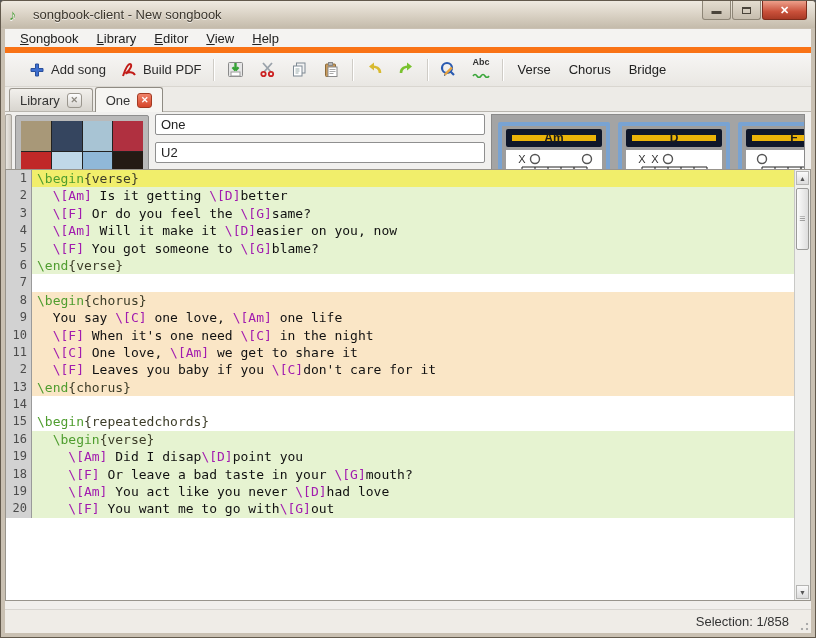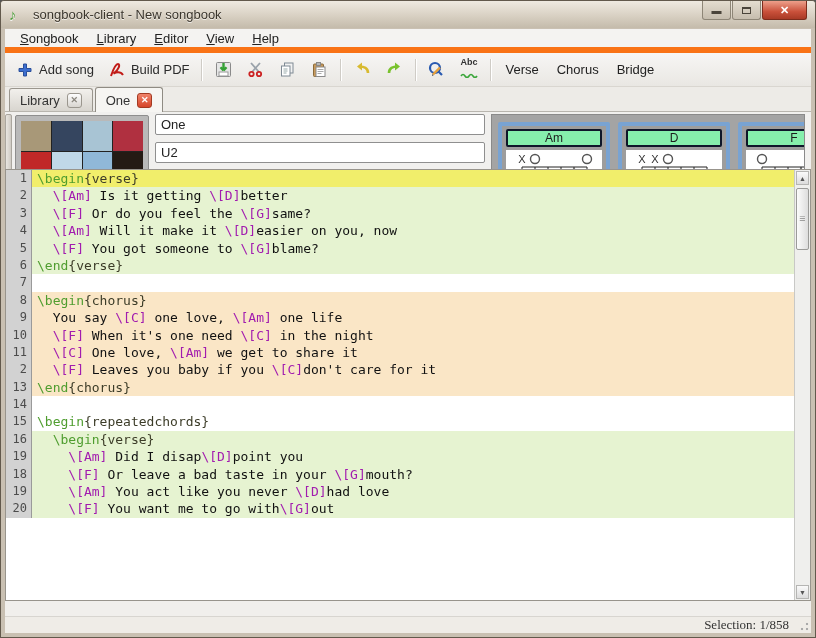--- a/index.html
+++ b/index.html
@@ -24,21 +24,21 @@
 
   .app{position:absolute;left:4px;right:4px;top:28px;bottom:4px;background:#f1efec;overflow:hidden;}
 
   
   .menubar{height:24px;background:#f4f3f1;border-bottom:6px solid #f97316;display:flex;align-items:center;padding-left:6px;}
   .menu-item{padding:3px 9px;color:#222;}
   .menu-item u{text-decoration:underline;}
 
   
   .toolbar{height:34px;background:linear-gradient(#f7f6f4,#e9e7e3);border-bottom:1px solid #d9d6d0;
-           display:flex;align-items:center;padding-left:4px;}
+           display:flex;align-items:center;padding-left:16px;}
   .tb-btn{display:flex;align-items:center;gap:5px;padding:4px 7px;border-radius:3px;color:#2c2c2c;}
   .tb-ico{width:18px;height:18px;display:flex;align-items:center;justify-content:center;}
   .tb-sep{width:1px;height:22px;background:#cfccc6;box-shadow:1px 0 0 #fff;margin:0 5px;}
   .tb-text-btn{padding:4px 9px;color:#222;}
   .spell-abc{font-size:9px;font-weight:bold;color:#333;line-height:8px;}
 
   
   .tabbar{height:25px;background:#edebe7;display:flex;align-items:flex-end;padding-left:4px;border-bottom:1px solid #b8b5ae;position:relative;}
   .tab{height:23px;display:flex;align-items:center;gap:7px;padding:0 10px;margin-right:2px;
        border:1px solid #9a968e;border-bottom:none;border-radius:3px 3px 0 0;
@@ -72,22 +72,22 @@
   .spin .btns div{flex:1;display:flex;align-items:center;justify-content:center;font-size:6px;color:#2c5e9e;
                   background:linear-gradient(#f6f6f6,#dcdcdc);}
   .ctl-ico{width:20px;height:20px;display:flex;align-items:center;justify-content:center;}
   .transpose-ico{font-weight:bold;font-size:14px;color:#1a1a1a;letter-spacing:-2px;}
 
   
   .chordpanel{position:absolute;left:486px;top:2px;width:314px;height:136px;background:#a4a4a4;
               border:1px solid #8a8a8a;overflow:hidden;}
   .chord-cards{position:absolute;left:6px;top:7px;right:0;height:104px;display:flex;gap:8px;overflow:hidden;}
   .chord-card{flex:0 0 103px;background:#9d9d9d;border:4px solid #79a3d2;border-radius:2px;padding:3px 4px;}
-  .chord-name{height:18px;background:#86efac;border:2px solid #0f172a;border-radius:2px;
-              display:flex;align-items:center;justify-content:center;font-weight:normal;font-size:12px;color:#1c1c1c;}
+  .chord-name{height:18px;background:#eab308;border:6px solid #0f172a;border-radius:2px;
+              display:flex;align-items:center;justify-content:center;font-weight:bold;font-size:12px;color:#1c1c1c;}
   .chord-diagram{margin-top:3px;background:#fff;height:68px;display:flex;justify-content:center;overflow:hidden;}
 
   .hscroll{position:absolute;left:3px;right:3px;bottom:3px;height:15px;background:#d8d8d6;border:1px solid #b0b0ae;display:flex;align-items:center;}
   .hscroll .arr{width:15px;height:13px;display:flex;align-items:center;justify-content:center;font-size:7px;color:#555;
                 background:linear-gradient(#fafafa,#dcdcdc);border:1px solid #b5b5b3;}
   .hscroll .arr.right{margin-left:auto;}
   .hscroll .thumb{width:150px;height:13px;margin-left:1px;border:1px solid #9a9a98;border-radius:2px;
                   background:linear-gradient(#fbfbfb,#dddddd);display:flex;align-items:center;justify-content:center;
                   font-size:7px;color:#888;letter-spacing:1px;}
 
@@ -109,22 +109,22 @@
 
   .vscroll{position:absolute;right:0;top:0;bottom:0;width:16px;background:#efefed;border-left:1px solid #c8c8c6;}
   .vscroll .arr{position:absolute;left:1px;right:1px;height:14px;display:flex;align-items:center;justify-content:center;
                 font-size:7px;color:#555;background:linear-gradient(#fafafa,#dcdcdc);border:1px solid #b5b5b3;}
   .vscroll .arr.up{top:1px;} .vscroll .arr.down{bottom:1px;}
   .vscroll .thumb{position:absolute;left:1px;right:1px;top:18px;height:62px;border:1px solid #9a9a98;border-radius:2px;
                   background:linear-gradient(90deg,#fbfbfb,#dddddd);display:flex;align-items:center;justify-content:center;
                   font-size:7px;color:#888;}
 
   
-  .statusbar{position:absolute;left:0;right:0;bottom:0;height:17px;background:#efece7;border-top:1px solid #d8d5d0;
-             display:flex;align-items:center;justify-content:flex-end;font-family:Liberation Serif, serif;}
+  .statusbar{position:absolute;left:0;right:0;bottom:0;height:24px;background:#efece7;border-top:1px solid #d8d5d0;
+             display:flex;align-items:center;justify-content:flex-end;}
   .status-text{margin-right:22px;color:#333;}
   .grip{position:absolute;right:2px;bottom:2px;width:12px;height:12px;
         background:
           radial-gradient(circle at 10px 10px,#aaa 1px,transparent 1.6px),
           radial-gradient(circle at 10px 5px,#aaa 1px,transparent 1.6px),
           radial-gradient(circle at 5px 10px,#aaa 1px,transparent 1.6px);}
 </style>
 </head>
 <body>
 

